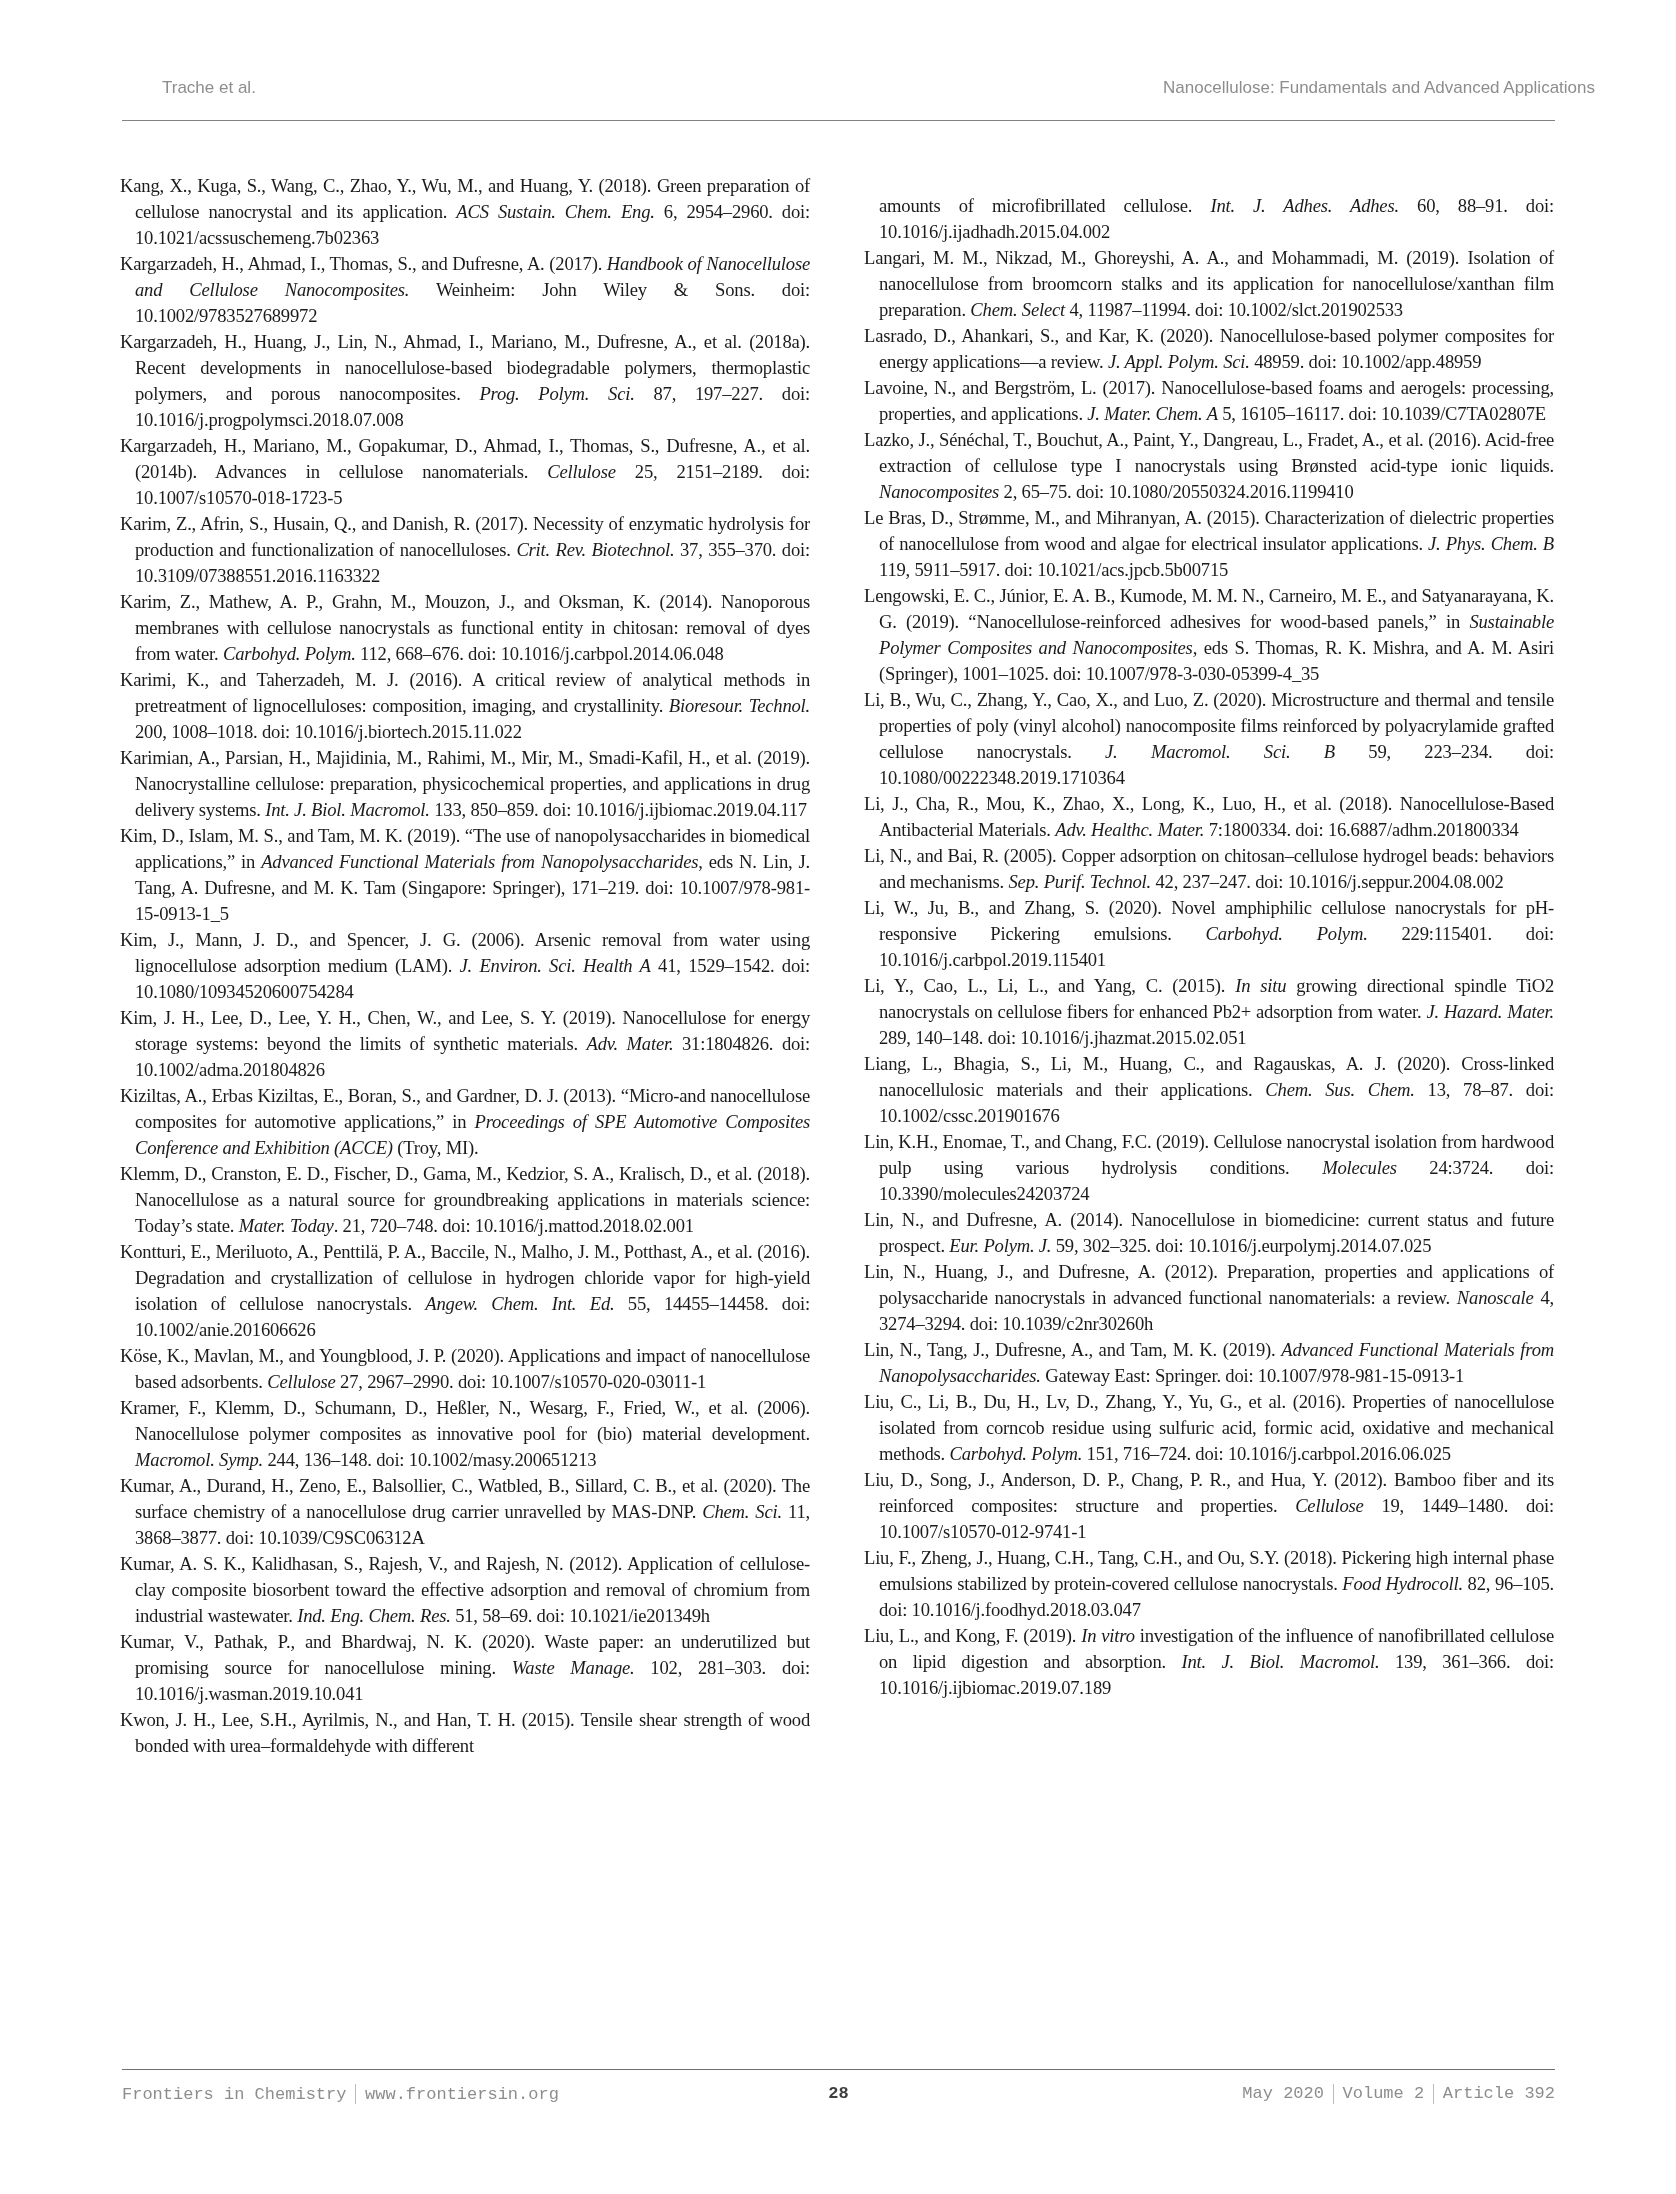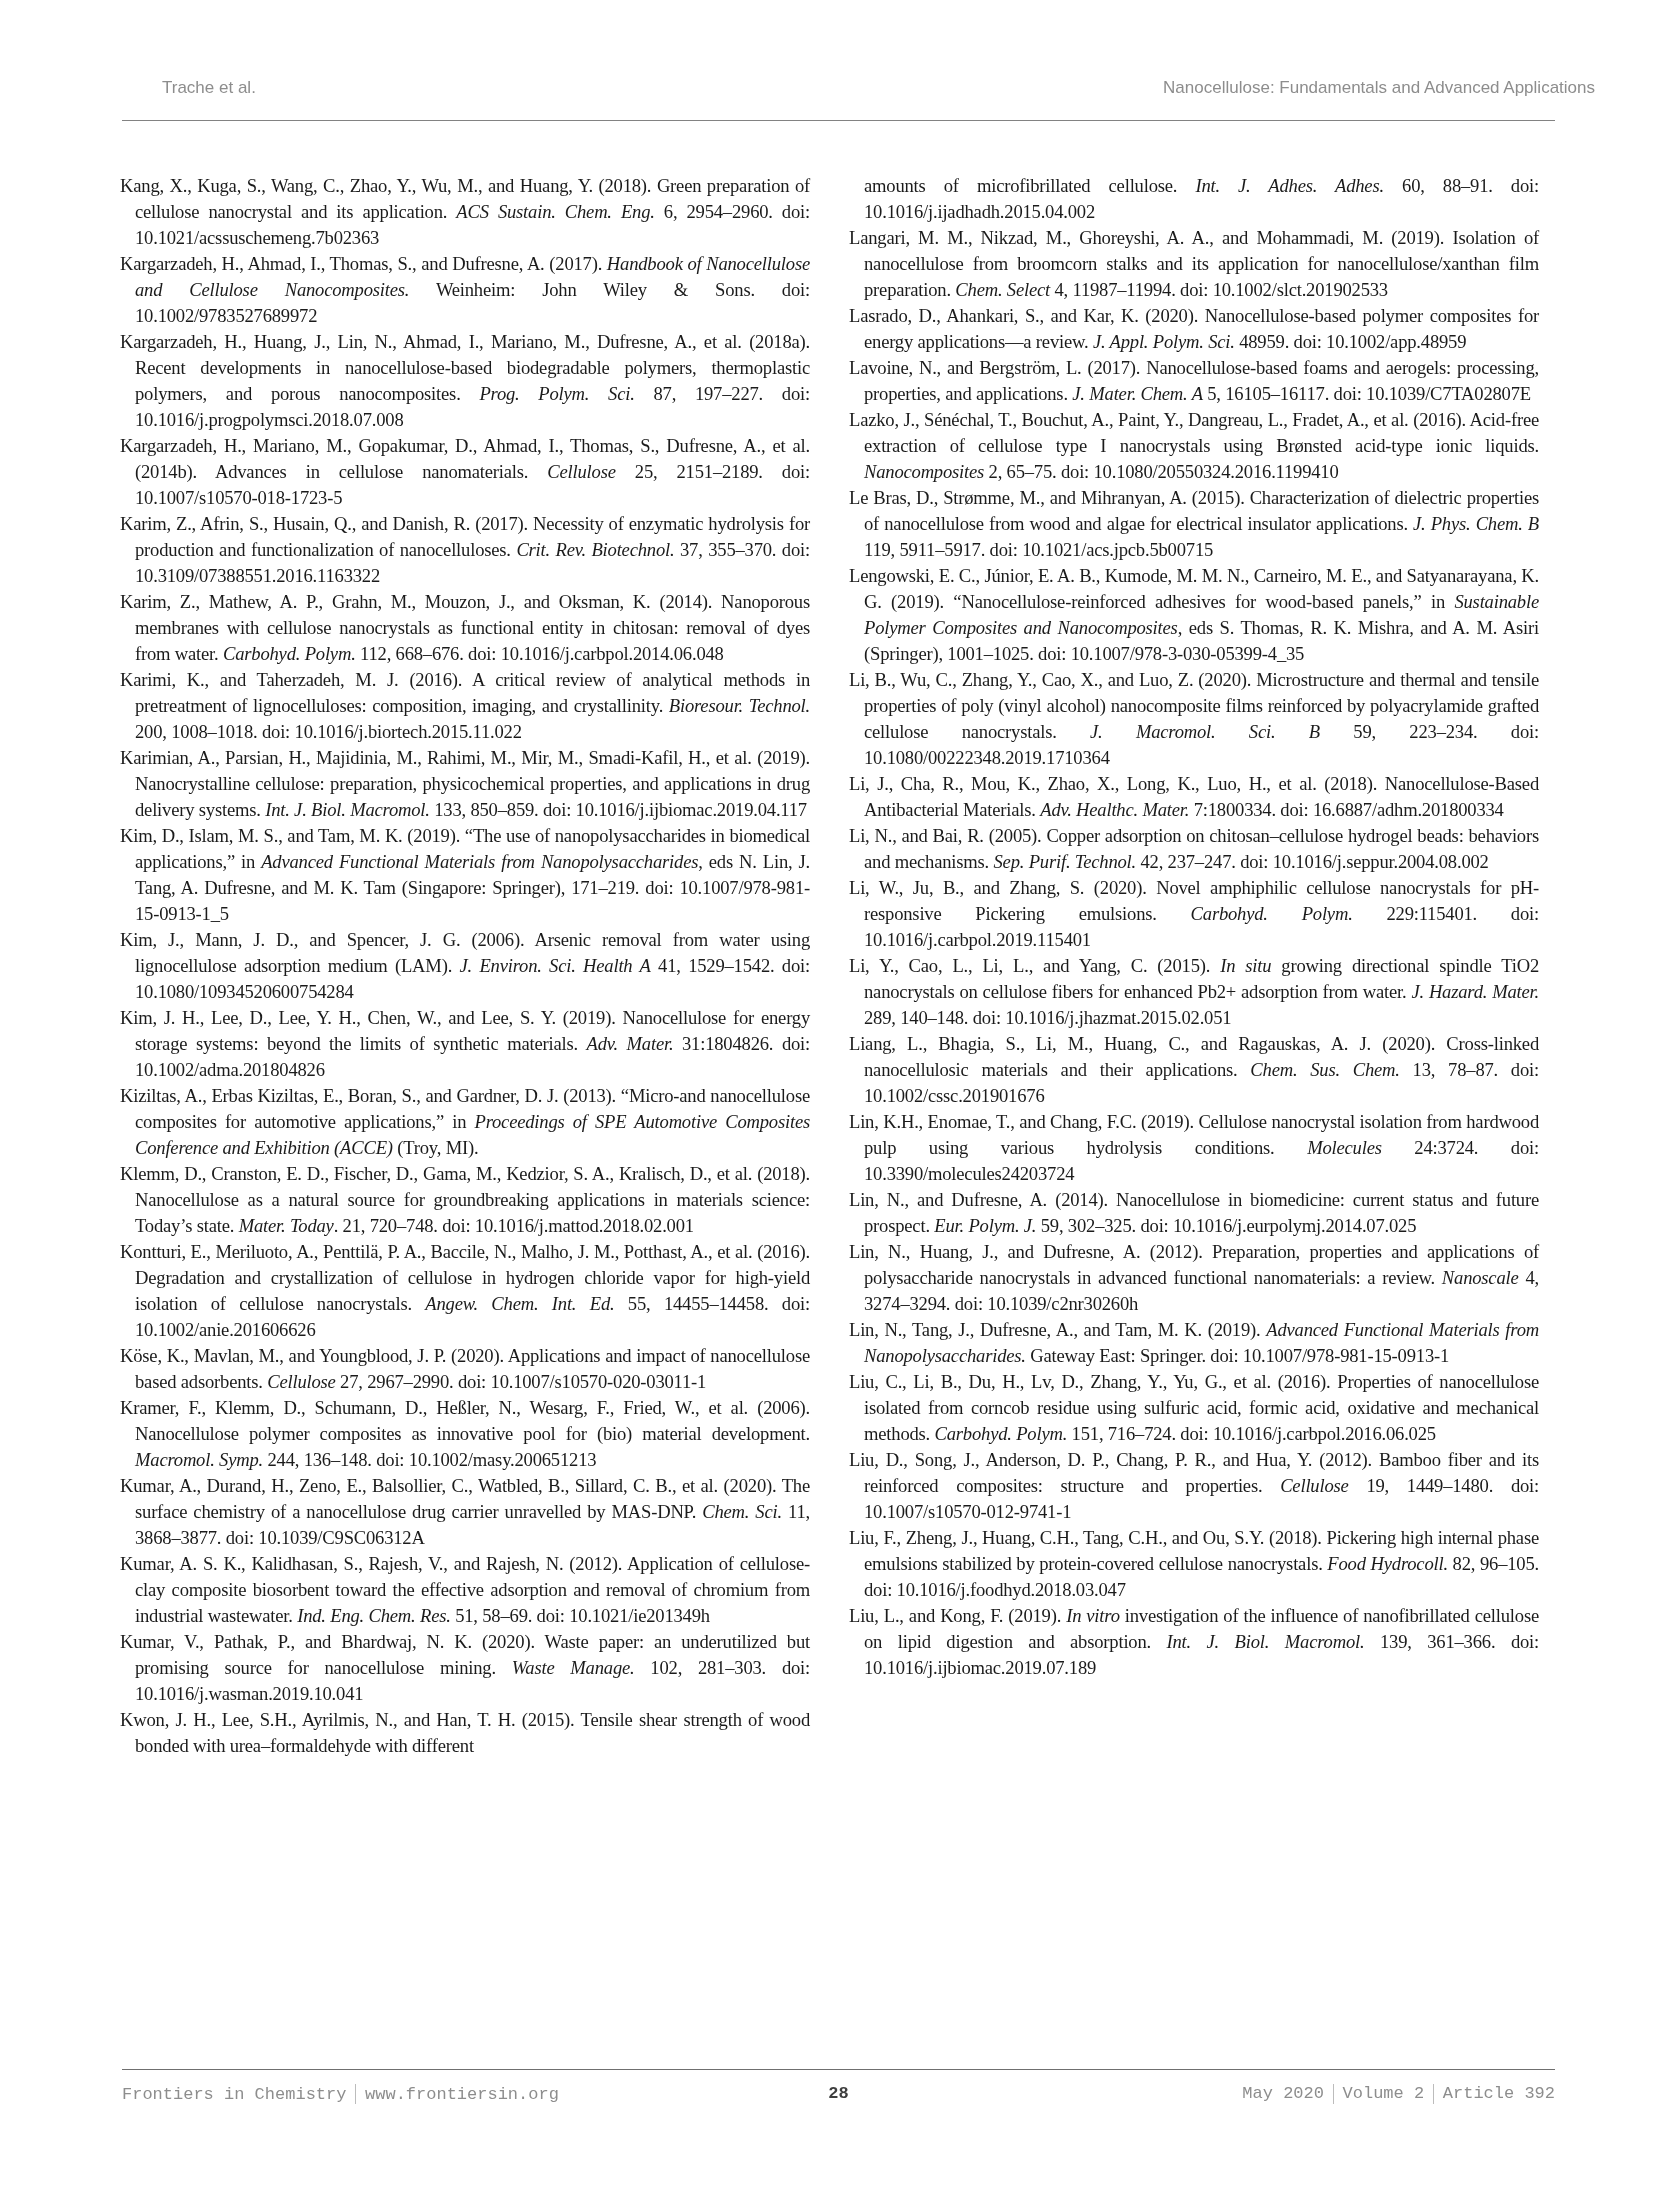--- a/index.html
+++ b/index.html
@@ -1,24 +1,24 @@
 <!DOCTYPE html>
 <html style="font-size:10.8px"><head>
 <meta charset="utf-8">
 <style>
   html,body{margin:0;padding:0;background:#ffffff;}
   body{width:1676px;height:2194px;position:relative;font-family:"Liberation Serif",serif;color:#1b1b1b;}
   .hdr{position:absolute;top:78px;left:122px;width:1433px;display:flex;justify-content:space-between;
        font-family:"Liberation Sans",sans-serif;font-size:17px;color:#8d8d8d;margin-left:40px;}
   .hdr-rule{position:absolute;top:120px;left:122px;width:1433px;height:0;border-top:1.4px solid #828282;}
-  .cols{position:absolute;top:173px;left:120px;width:1435px;display:flex;gap:39px;}
+  .cols{position:absolute;top:173px;left:120px;width:1435px;display:flex;gap:54px;}
   .col{width:690px;}
   .ref{margin:0;font-size:18.6px;line-height:26px;text-align:justify;
        padding-left:15px;text-indent:-15px;letter-spacing:-0.2px;color:#1b1b1b;}
-  .ref.cont{text-indent:0;}
+  .ref.cont{text-indent:0;margin-top:20px;}
   .ref i{font-style:italic;}
   .ftr-rule{position:absolute;top:2069px;left:122px;width:1433px;height:0;border-top:1.4px solid #6f6f6f;}
   .ftr{position:absolute;top:2084px;left:122px;width:1433px;height:27px;
        font-family:Liberation Mono, monospace;font-size:17px;color:#8d8d8d;}
   .ftr-left{position:absolute;left:0;top:0;display:flex;align-items:center;}
   .ftr-right{position:absolute;right:0;top:0;display:flex;align-items:flex-start;}
   .pagenum{position:absolute;left:50%;top:0;transform:translateX(-50%);
            font-weight:bold;color:#3e3e3e;}
   .vsep{display:inline-block;width:0;height:20px;border-left:1.4px solid #bcbcbc;margin:0 8.8px;}
 </style>

